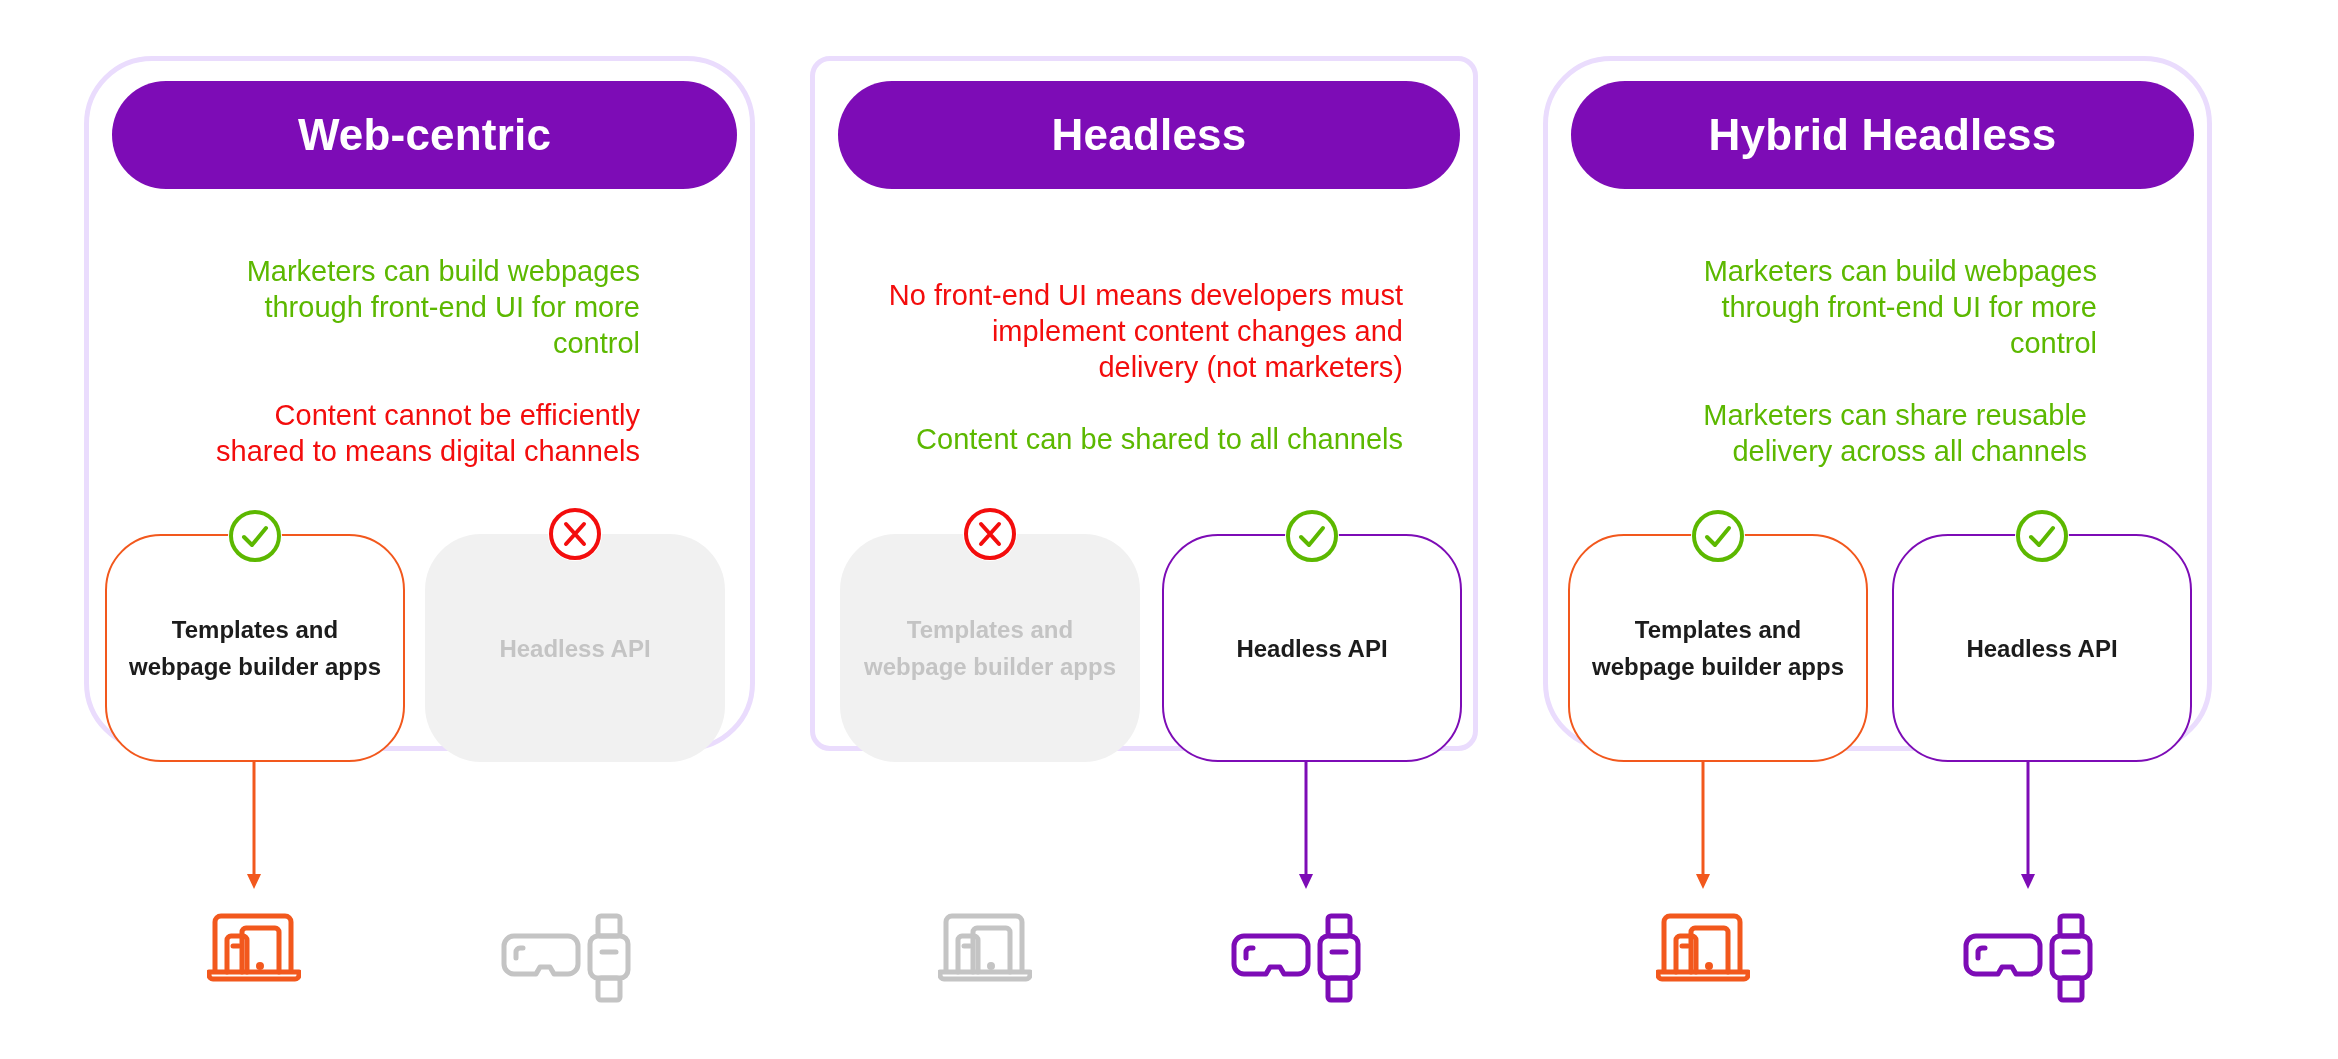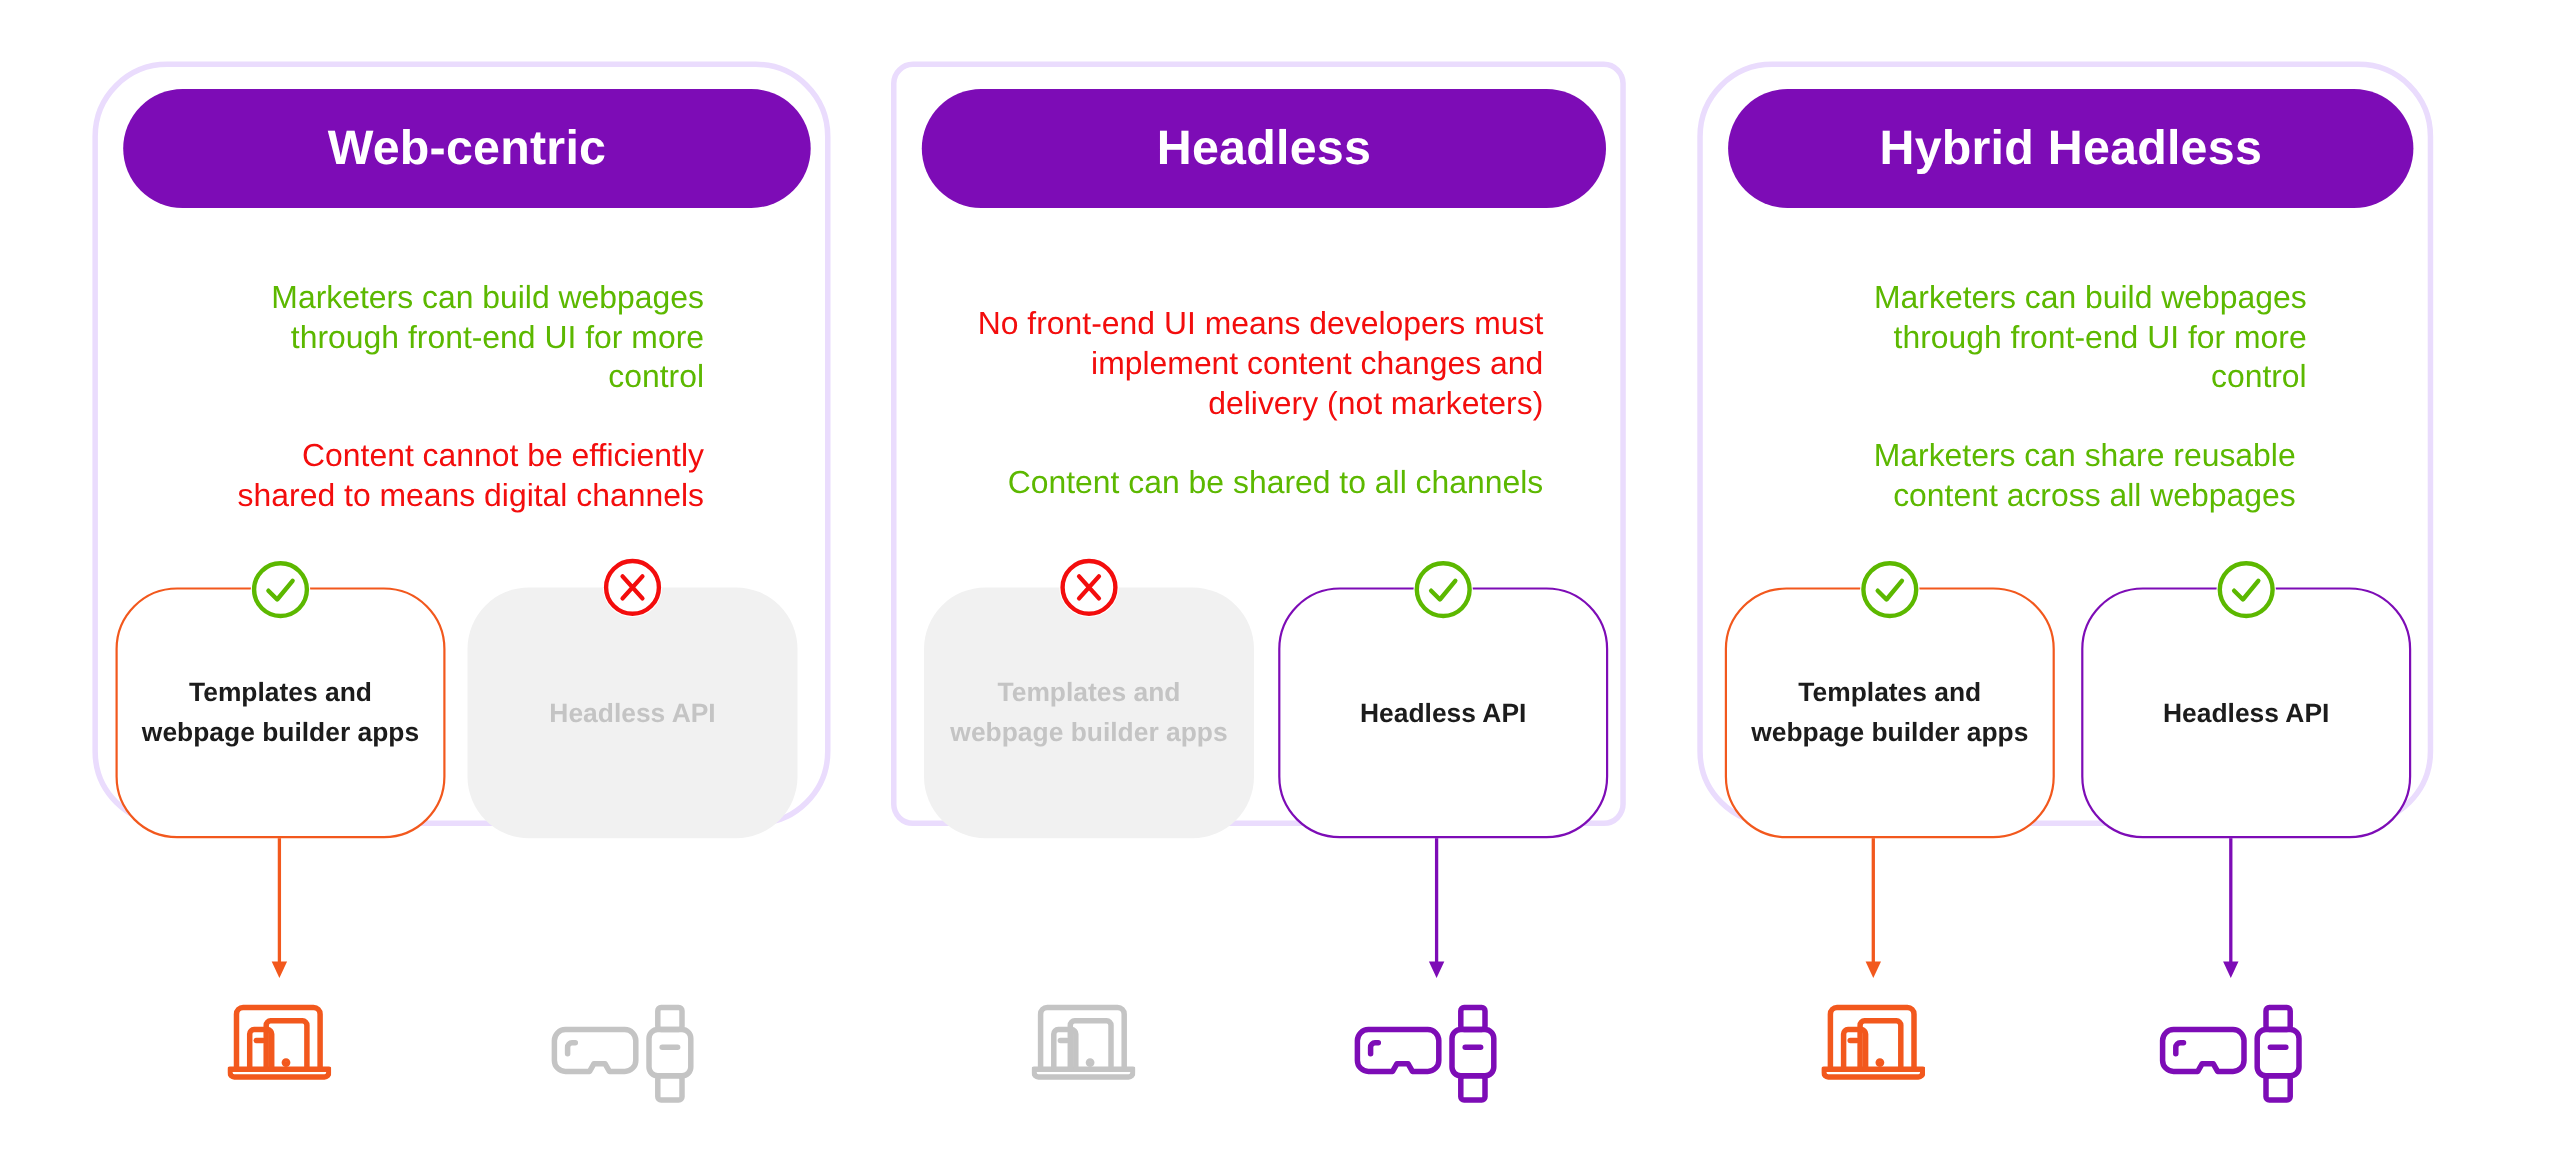--- a/index.html
+++ b/index.html
@@ -80,21 +80,21 @@
         </svg>
     </div>
     <span>Headless API</span>
   </div>
 </div>
 
 <div class="card" style="left:1528px; width:669px;margin-left:15px;">
   <div class="header">Hybrid Headless</div>
   <div class="desc">
     <p class="good" style="padding:0 90px;">Marketers can build webpages through front-end UI for more control</p>
-    <p class="good" style="padding:0 100px;">Marketers can share reusable content across all webpages</p>
+    <p class="good" style="padding:0 100px;">Marketers can share reusable delivery across all channels</p>
   </div>
   <div class="sub orange" style="left:20px;">
     <div class="badge">
       <svg width="54" height="54" viewBox="0 0 54 54">
           <circle cx="27" cy="27" r="24" fill="#fff" stroke="#5cb800" stroke-width="4"></circle>
           <path d="M16 28 L24 36 L38 19" fill="none" stroke="#5cb800" stroke-width="4" stroke-linecap="round" stroke-linejoin="round"></path>
         </svg>
     </div>
     <span>Templates and webpage builder apps</span>
   </div>

